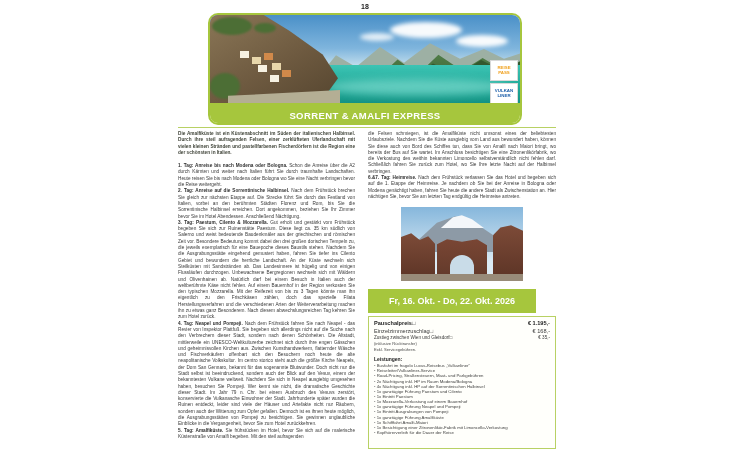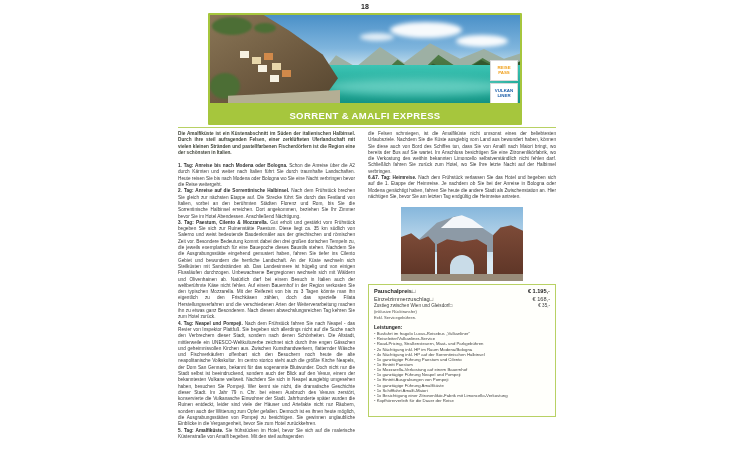--- a/index.html
+++ b/index.html
@@ -2,21 +2,21 @@
 <html><head>
 <meta charset="utf-8">
 <style>
   html,body{margin:0;padding:0;background:#fff;}
   .page{position:relative;width:730px;height:457px;background:#ffffff;overflow:hidden;
         font-family:"Liberation Sans", sans-serif;color:#3a3a3a;}
   .page-number{position:absolute;top:3px;left:0;right:0;text-align:center;
         font-size:7px;font-weight:bold;color:#222;}
   
   .hero-card{position:absolute;left:208px;top:13px;width:314px;height:112px;
-        border:2px solid #a6c63d;border-radius:1px;overflow:hidden;box-sizing:border-box;background:#fff;}
+        border:2px solid #a6c63d;border-radius:10px;overflow:hidden;box-sizing:border-box;background:#fff;}
   .photo{position:relative;width:100%;height:88px;overflow:hidden;}
   .sky{position:absolute;inset:0;background:linear-gradient(180deg,#4a90c8 0%,#7fb5dd 38%,#cfe6f0 62%,#d9ecf3 100%);}
   .cloud{position:absolute;background:#fff;border-radius:50%;filter:blur(2px);opacity:.95;}
   .c1{left:180px;top:7px;width:72px;height:16px;}
   .c2{left:246px;top:20px;width:52px;height:12px;}
   .c3{left:150px;top:18px;width:34px;height:8px;opacity:.8;}
   .mtn-far{position:absolute;left:110px;right:0;top:24px;height:36px;background:#9db0a4;
         clip-path:polygon(0 100%,8% 45%,18% 78%,30% 22%,42% 66%,55% 12%,70% 55%,82% 28%,92% 55%,100% 40%,100% 100%);}
   .mtn-main{position:absolute;left:140px;right:0;top:33px;height:38px;
         background:linear-gradient(180deg,#54824a,#3c6238);
@@ -144,20 +144,21 @@
       <div class="p-mtn"></div>
       <div class="p-snow"></div>
       <div class="p-ruin p-ruin-l"></div>
       <div class="p-ruin p-ruin-r"></div>
       <div class="p-arch">
         <div class="p-arch-hole"></div>
       </div>
       <div class="p-ground"></div>
     </div>
 
+    <div class="date-banner">Fr, 16. Okt. - Do, 22. Okt. 2026</div>
 
     <div class="price-box">
       <div class="price-row">
         <span class="bold">Pauschalpreis□</span>
         <span class="bold">€ 1.195,-</span>
       </div>
       <div class="price-row">
         <span>Einzelzimmerzuschlag□</span>
         <span>€ 168,-</span>
       </div>

